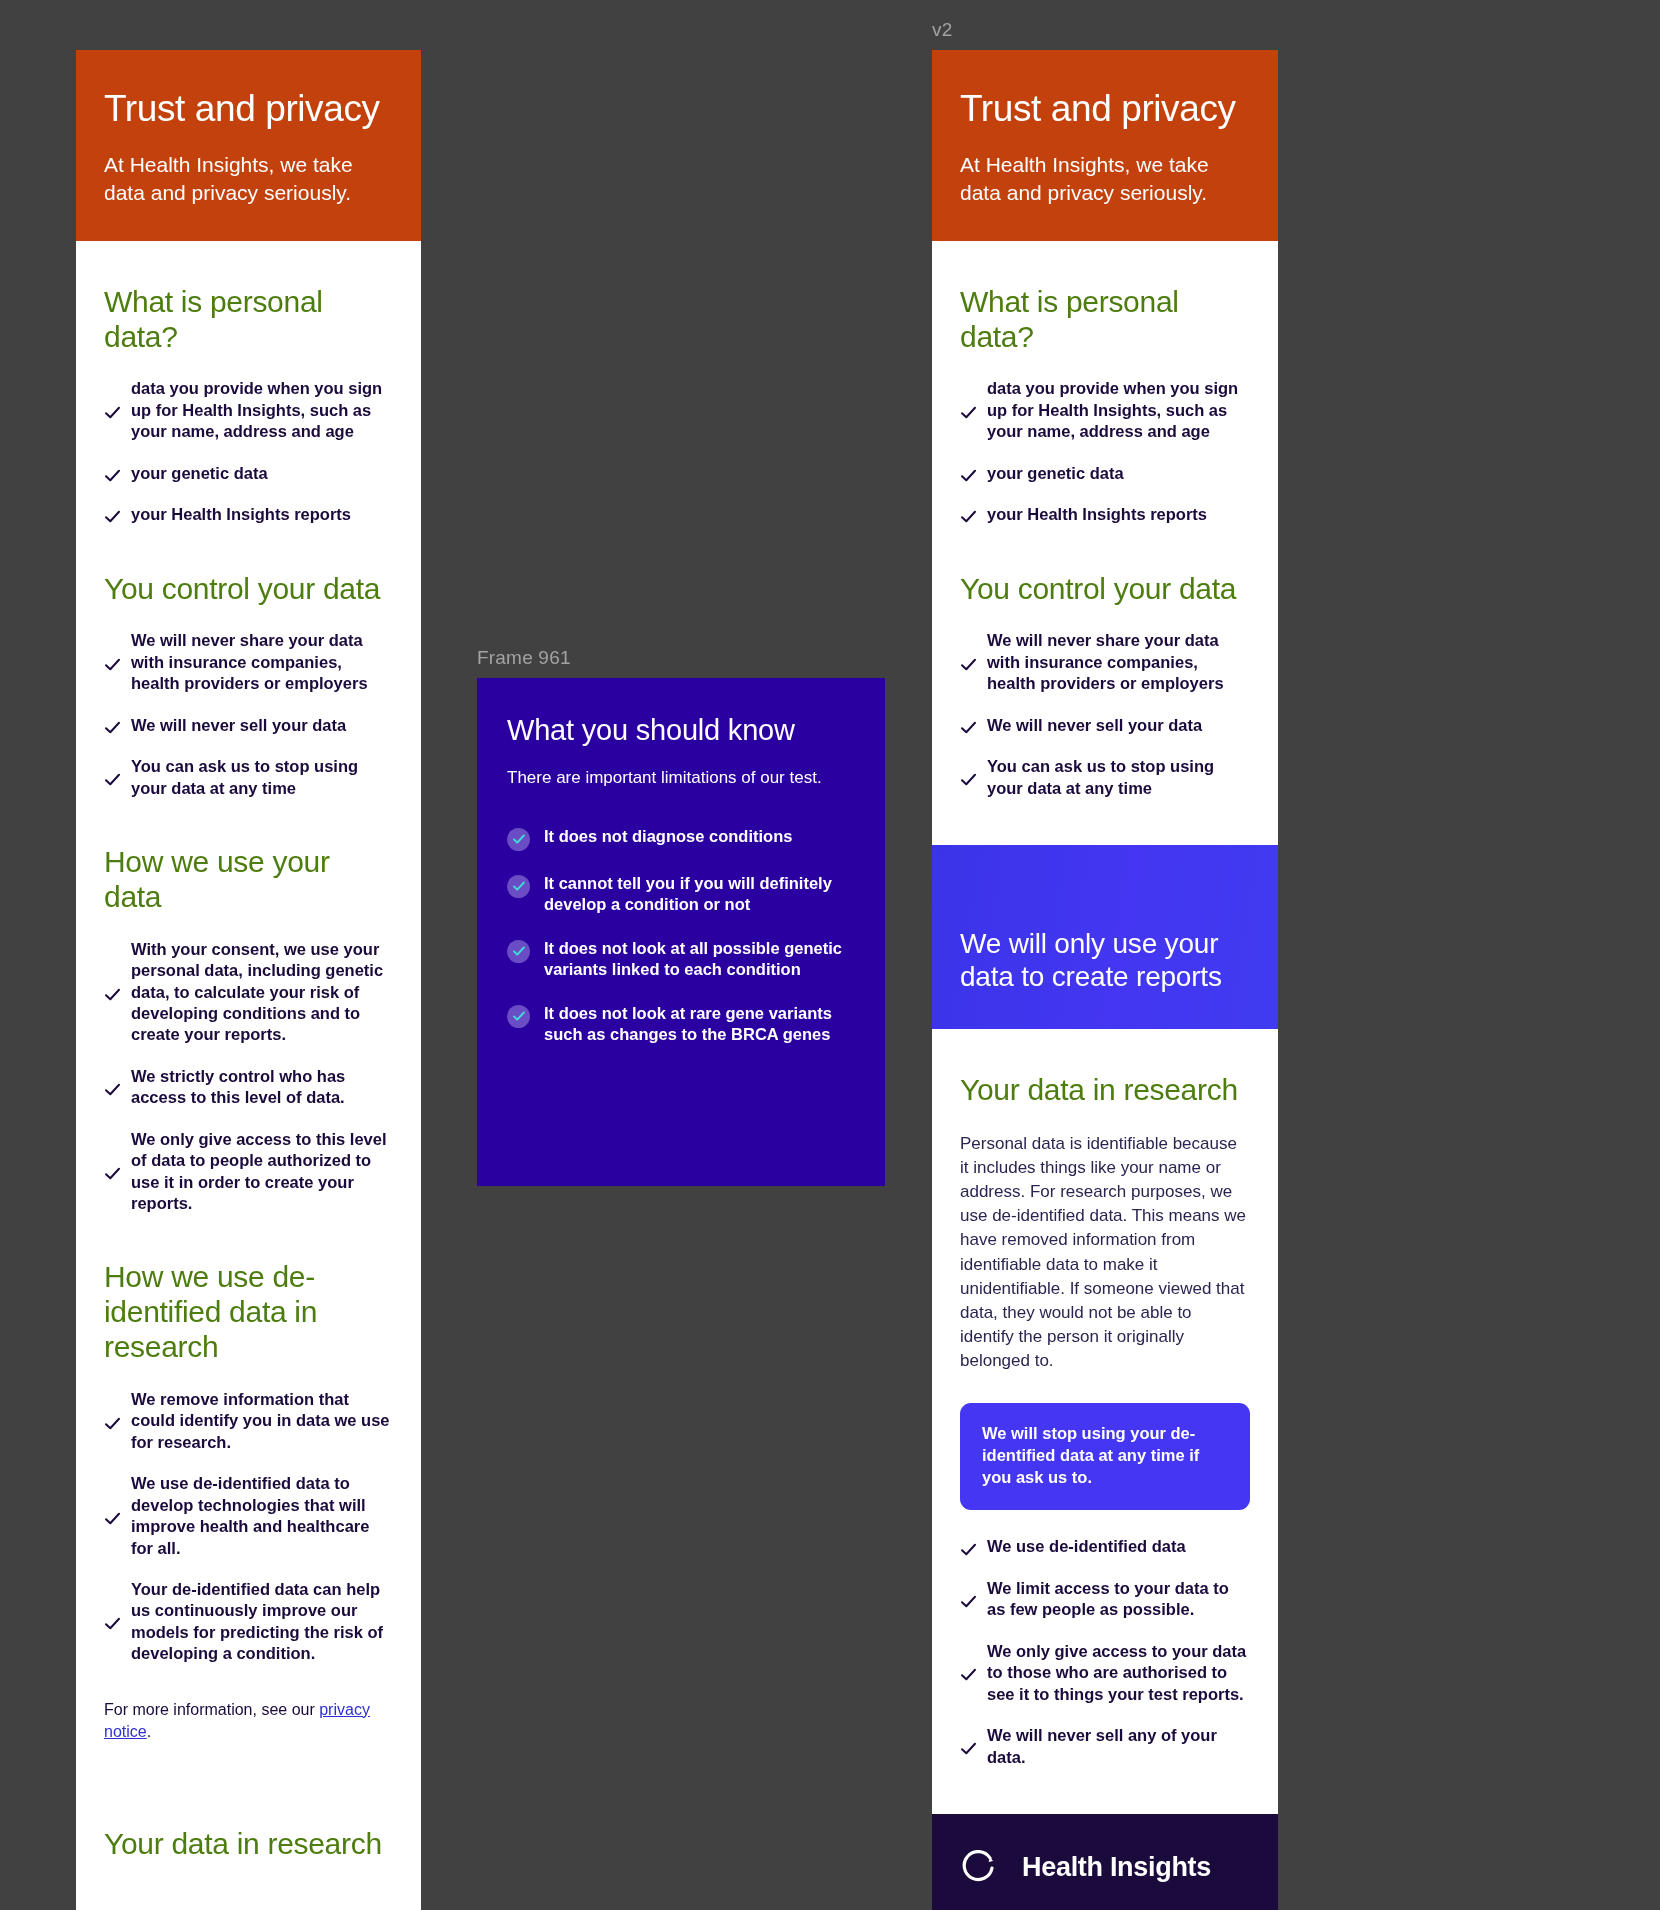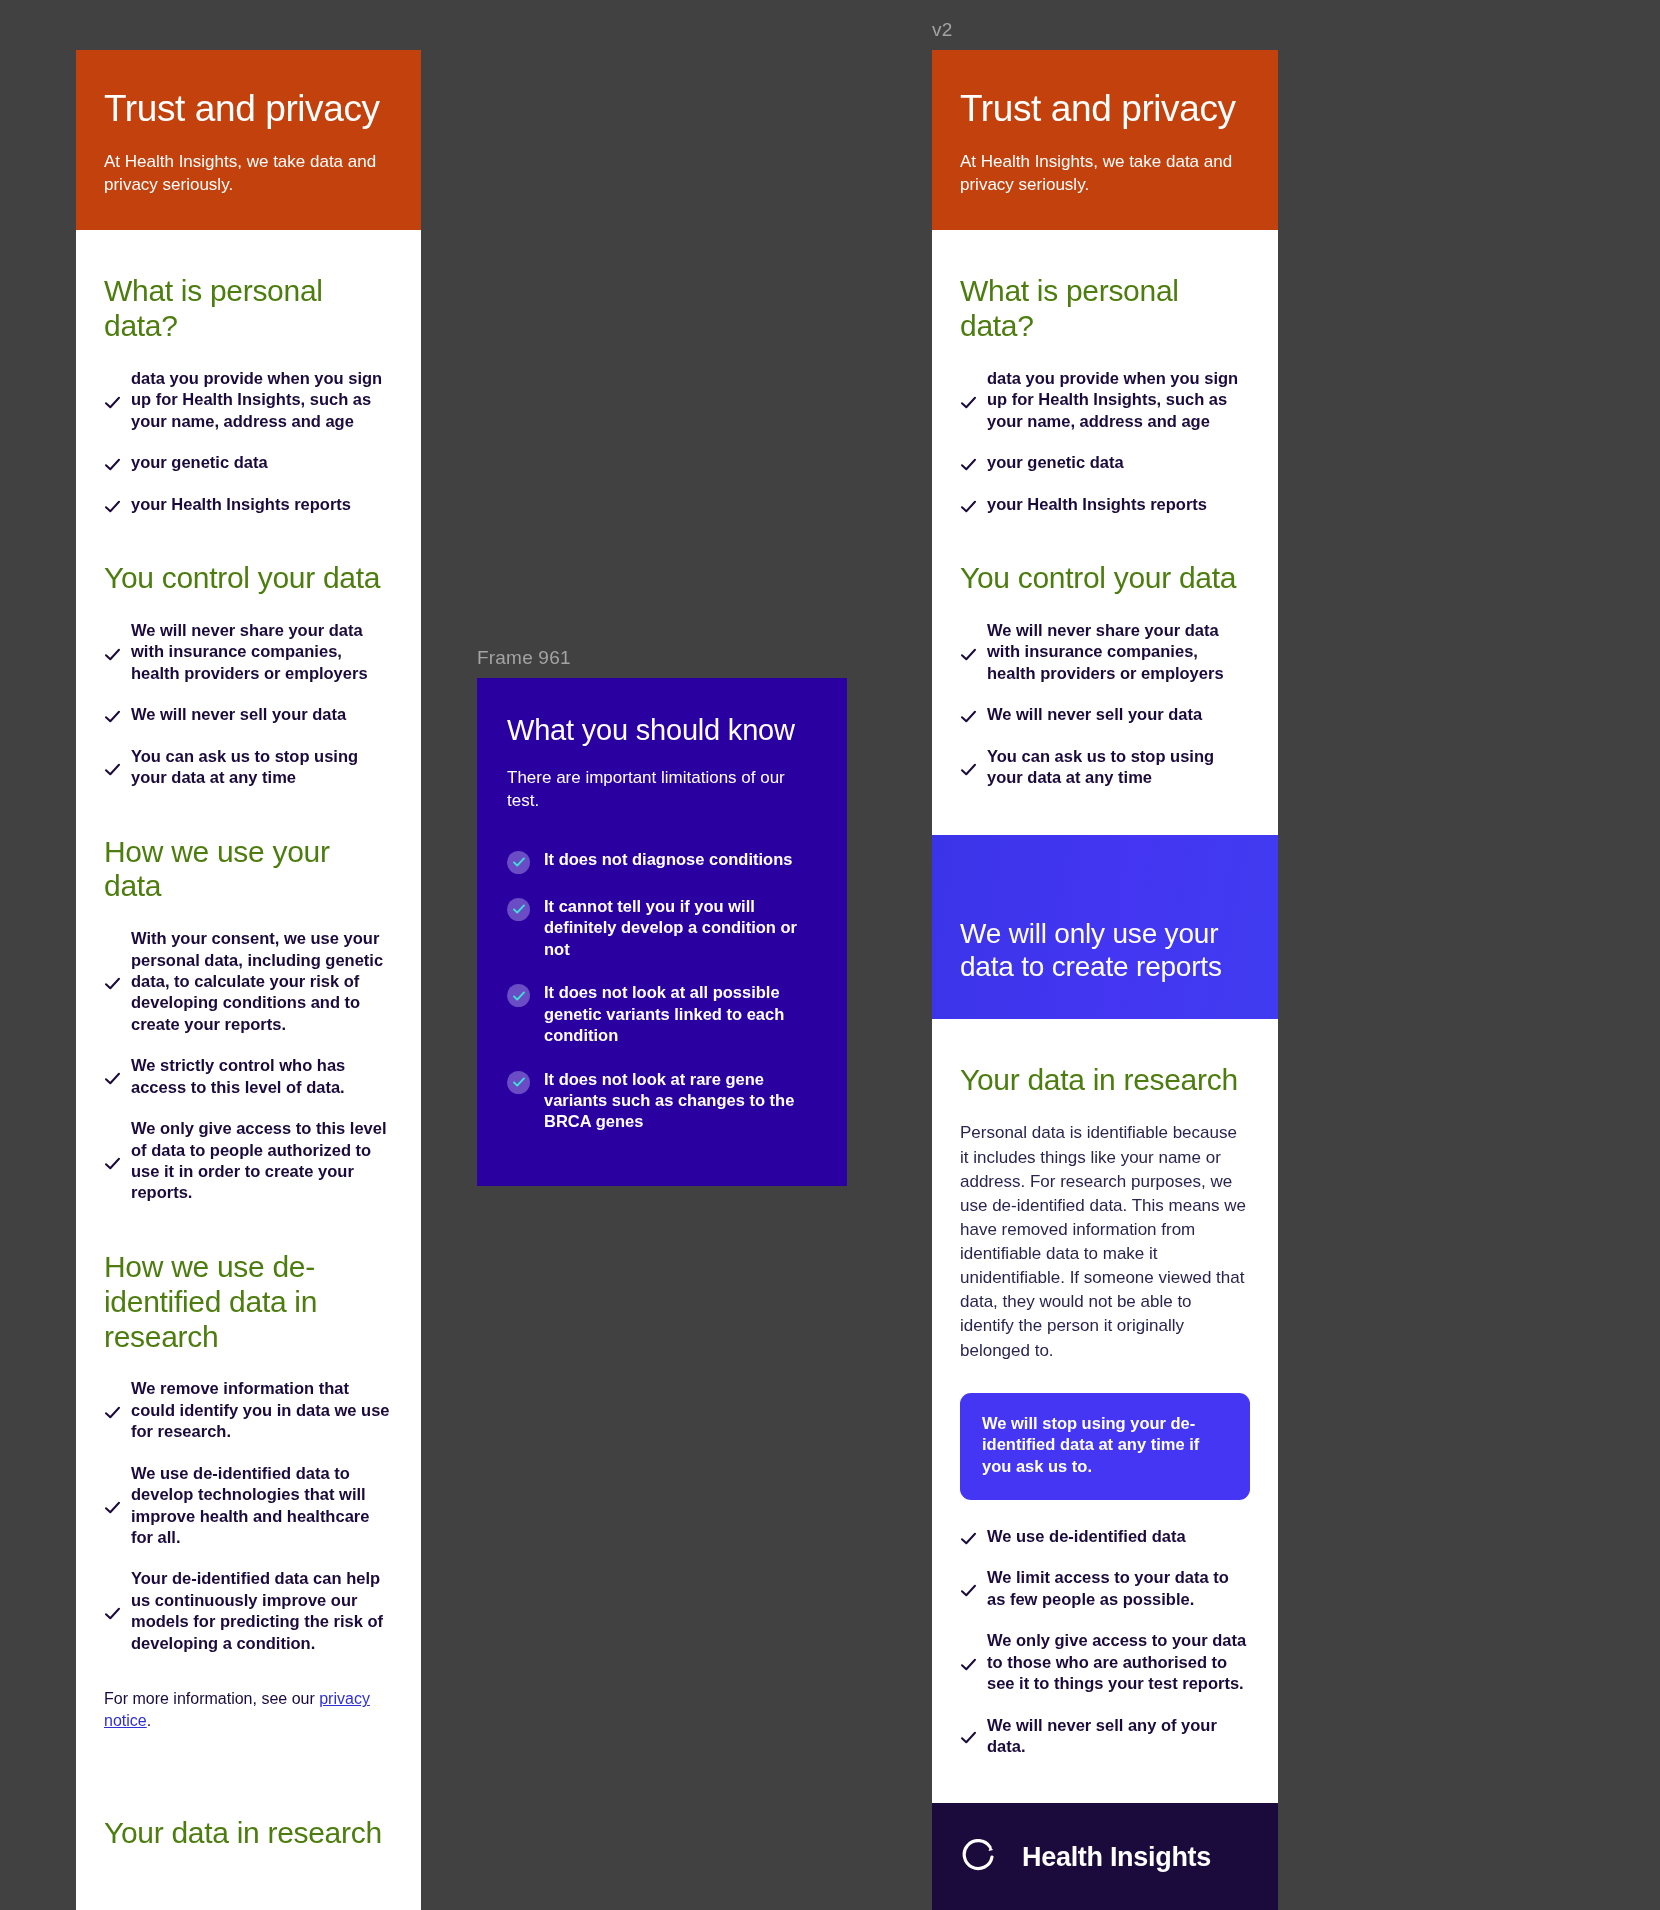--- a/index.html
+++ b/index.html
@@ -45,21 +45,21 @@
   .hero h1 {
     color: #ffffff;
     font-size: 37px;
     font-weight: 400;
     line-height: 1.12;
     letter-spacing: -0.4px;
     margin-bottom: 22px;
   }
   .hero p {
     color: #ffffff;
-    font-size: 17px;
+    font-size: 21px;
     line-height: 1.32;
     font-weight: 400;
   }
 
   
   .body-pad { padding: 0 28px; }
 
   .sec-title {
     color: #4d7c0f;
     font-size: 30px;
@@ -344,21 +344,21 @@
       </p>
 
       <div class="spacer-md"></div>
 
       <h2 class="sec-title">Your data in research</h2>
     </div>
   </div>
 
   <div class="frame-label" style="left:477px; top:647px;">Frame 961</div>
 
-  <div class="frame" style="left:477px; top:678px; width:370px; height:508px; background:#2B00A0;">
+  <div class="frame" style="left:477px; top:678px; width:408px; height:508px; background:#2B00A0;">
     <div class="purple-card">
       <h2>What you should know</h2>
       <p class="lead">There are important limitations of our test.</p>
       <ul>
         <li>
           <span class="tick-circle">
             <svg viewBox="0 0 14 14">
                 <path d="M2 7.4 L5.2 10.6 L12 3.4" fill="none" stroke="#3FE0D8" stroke-width="1.9" stroke-linecap="round" stroke-linejoin="round"></path>
               </svg>
           </span>

